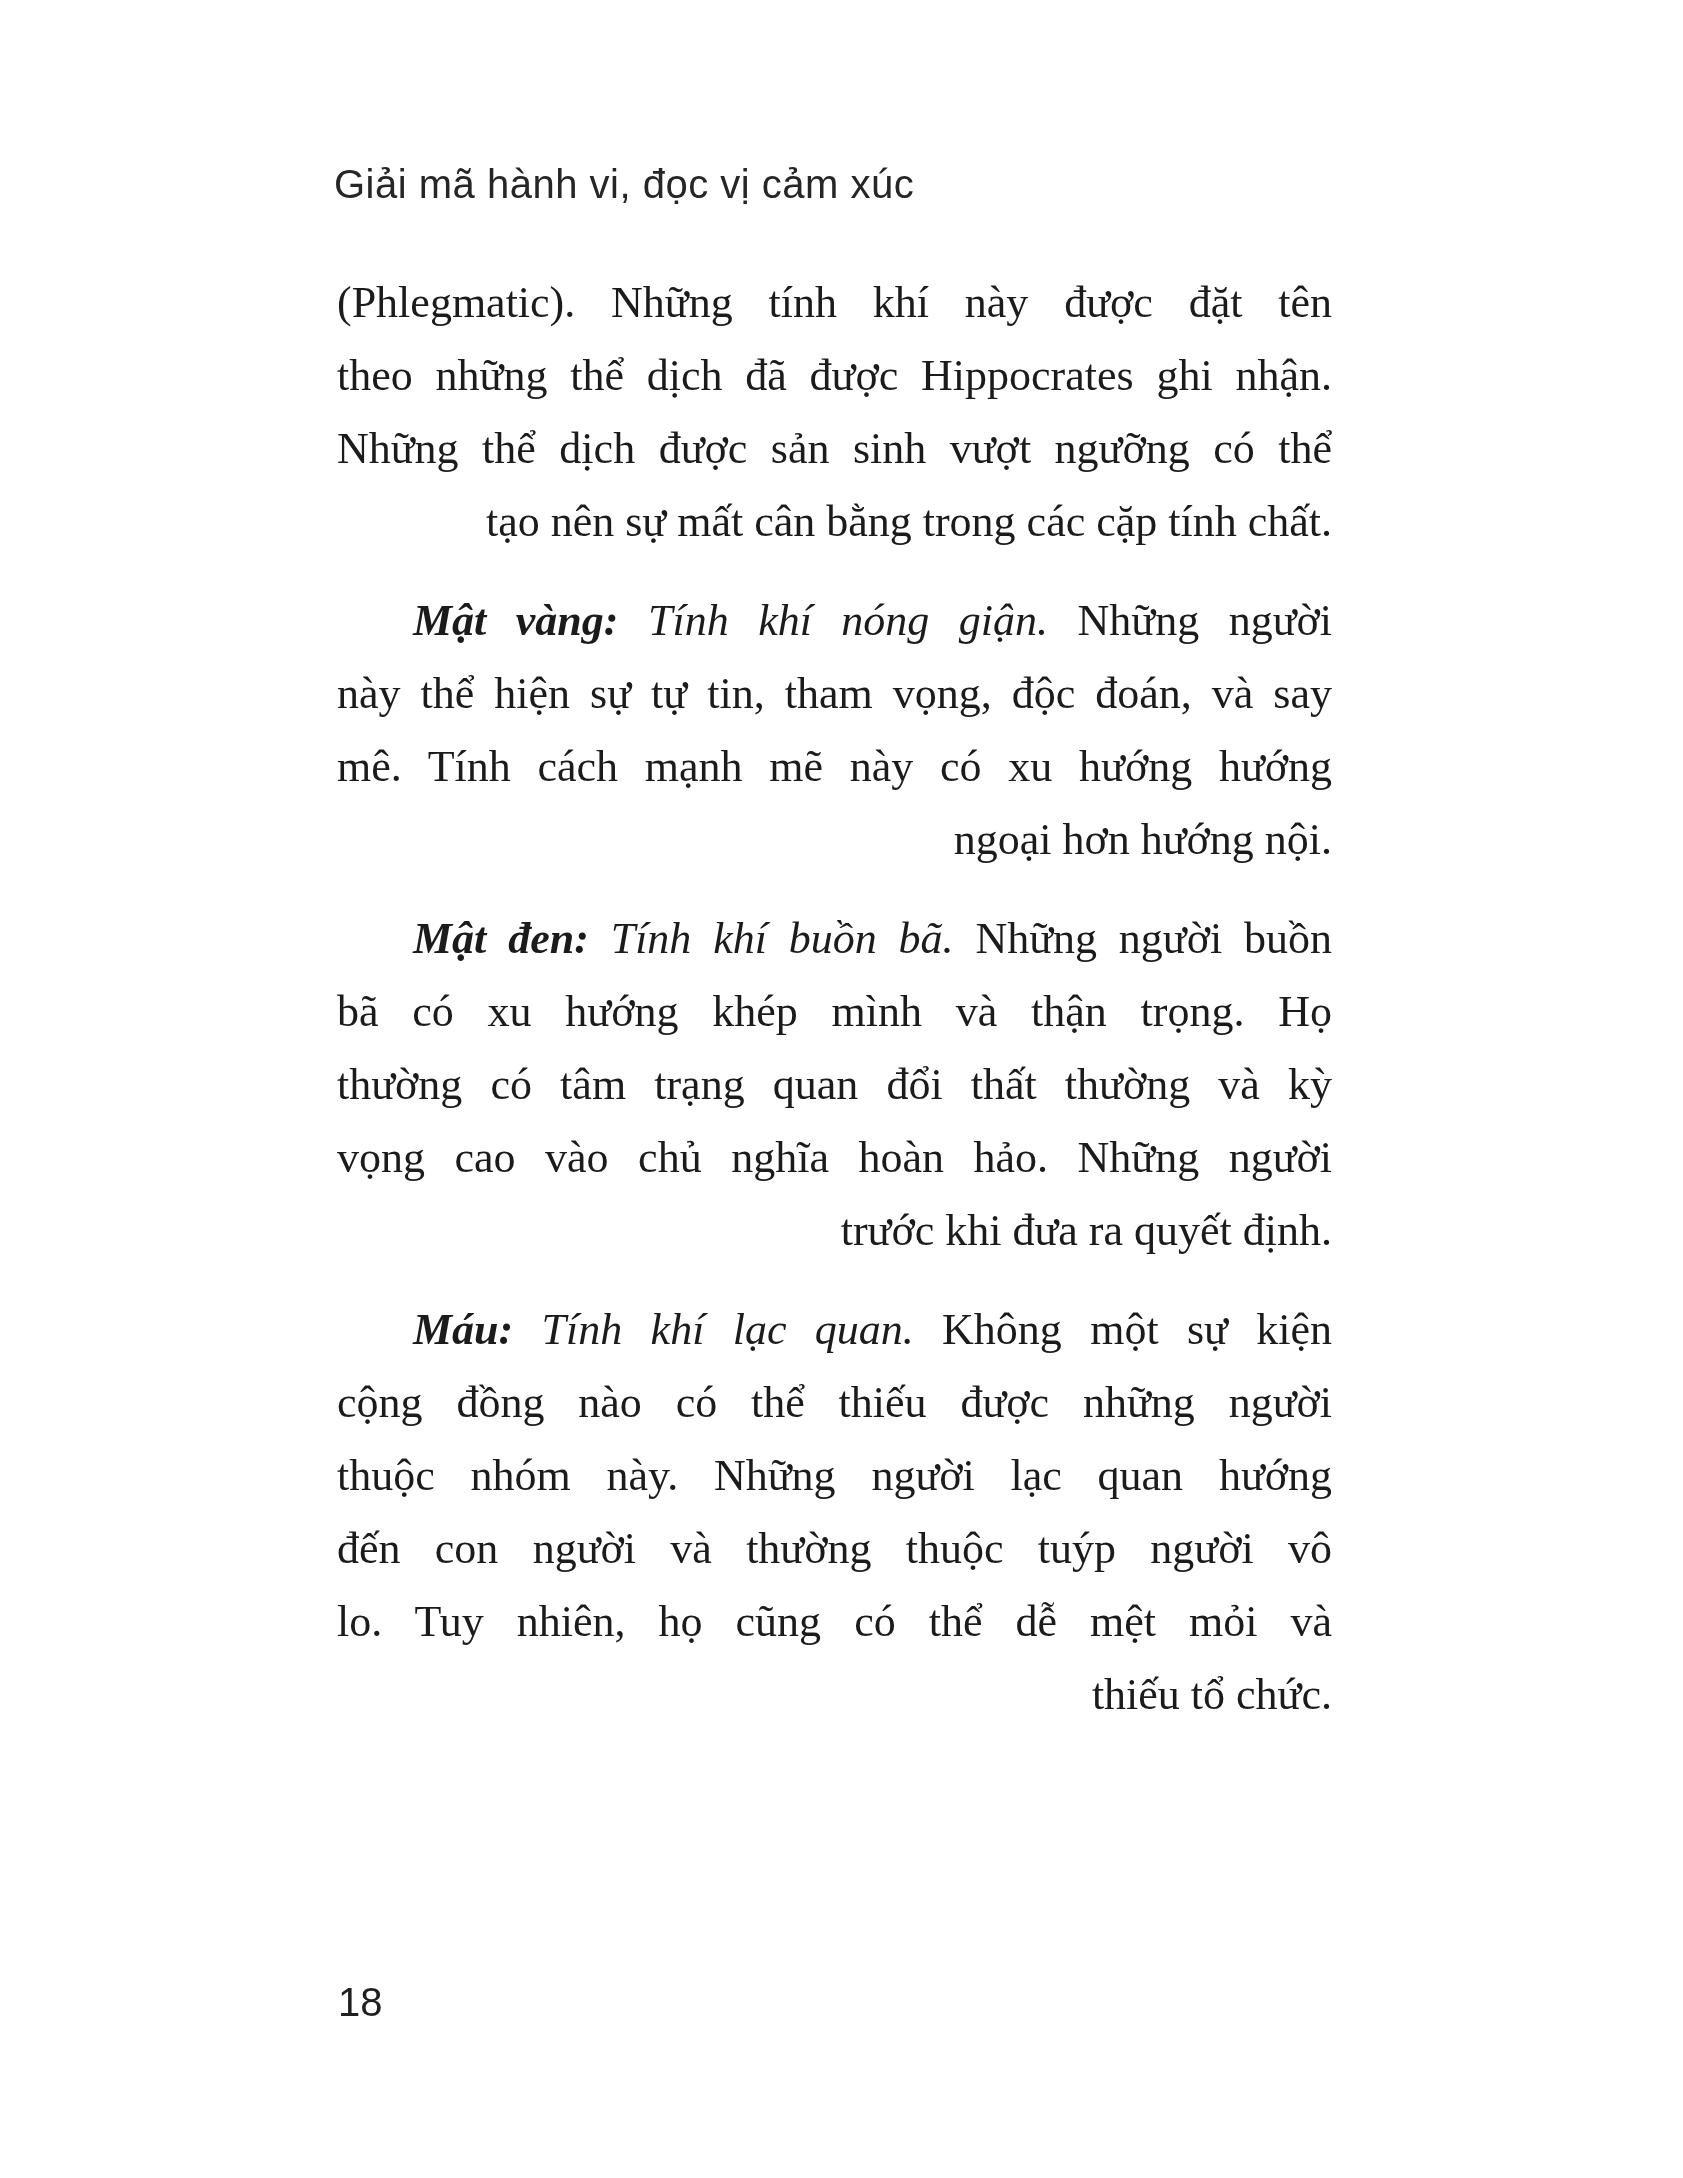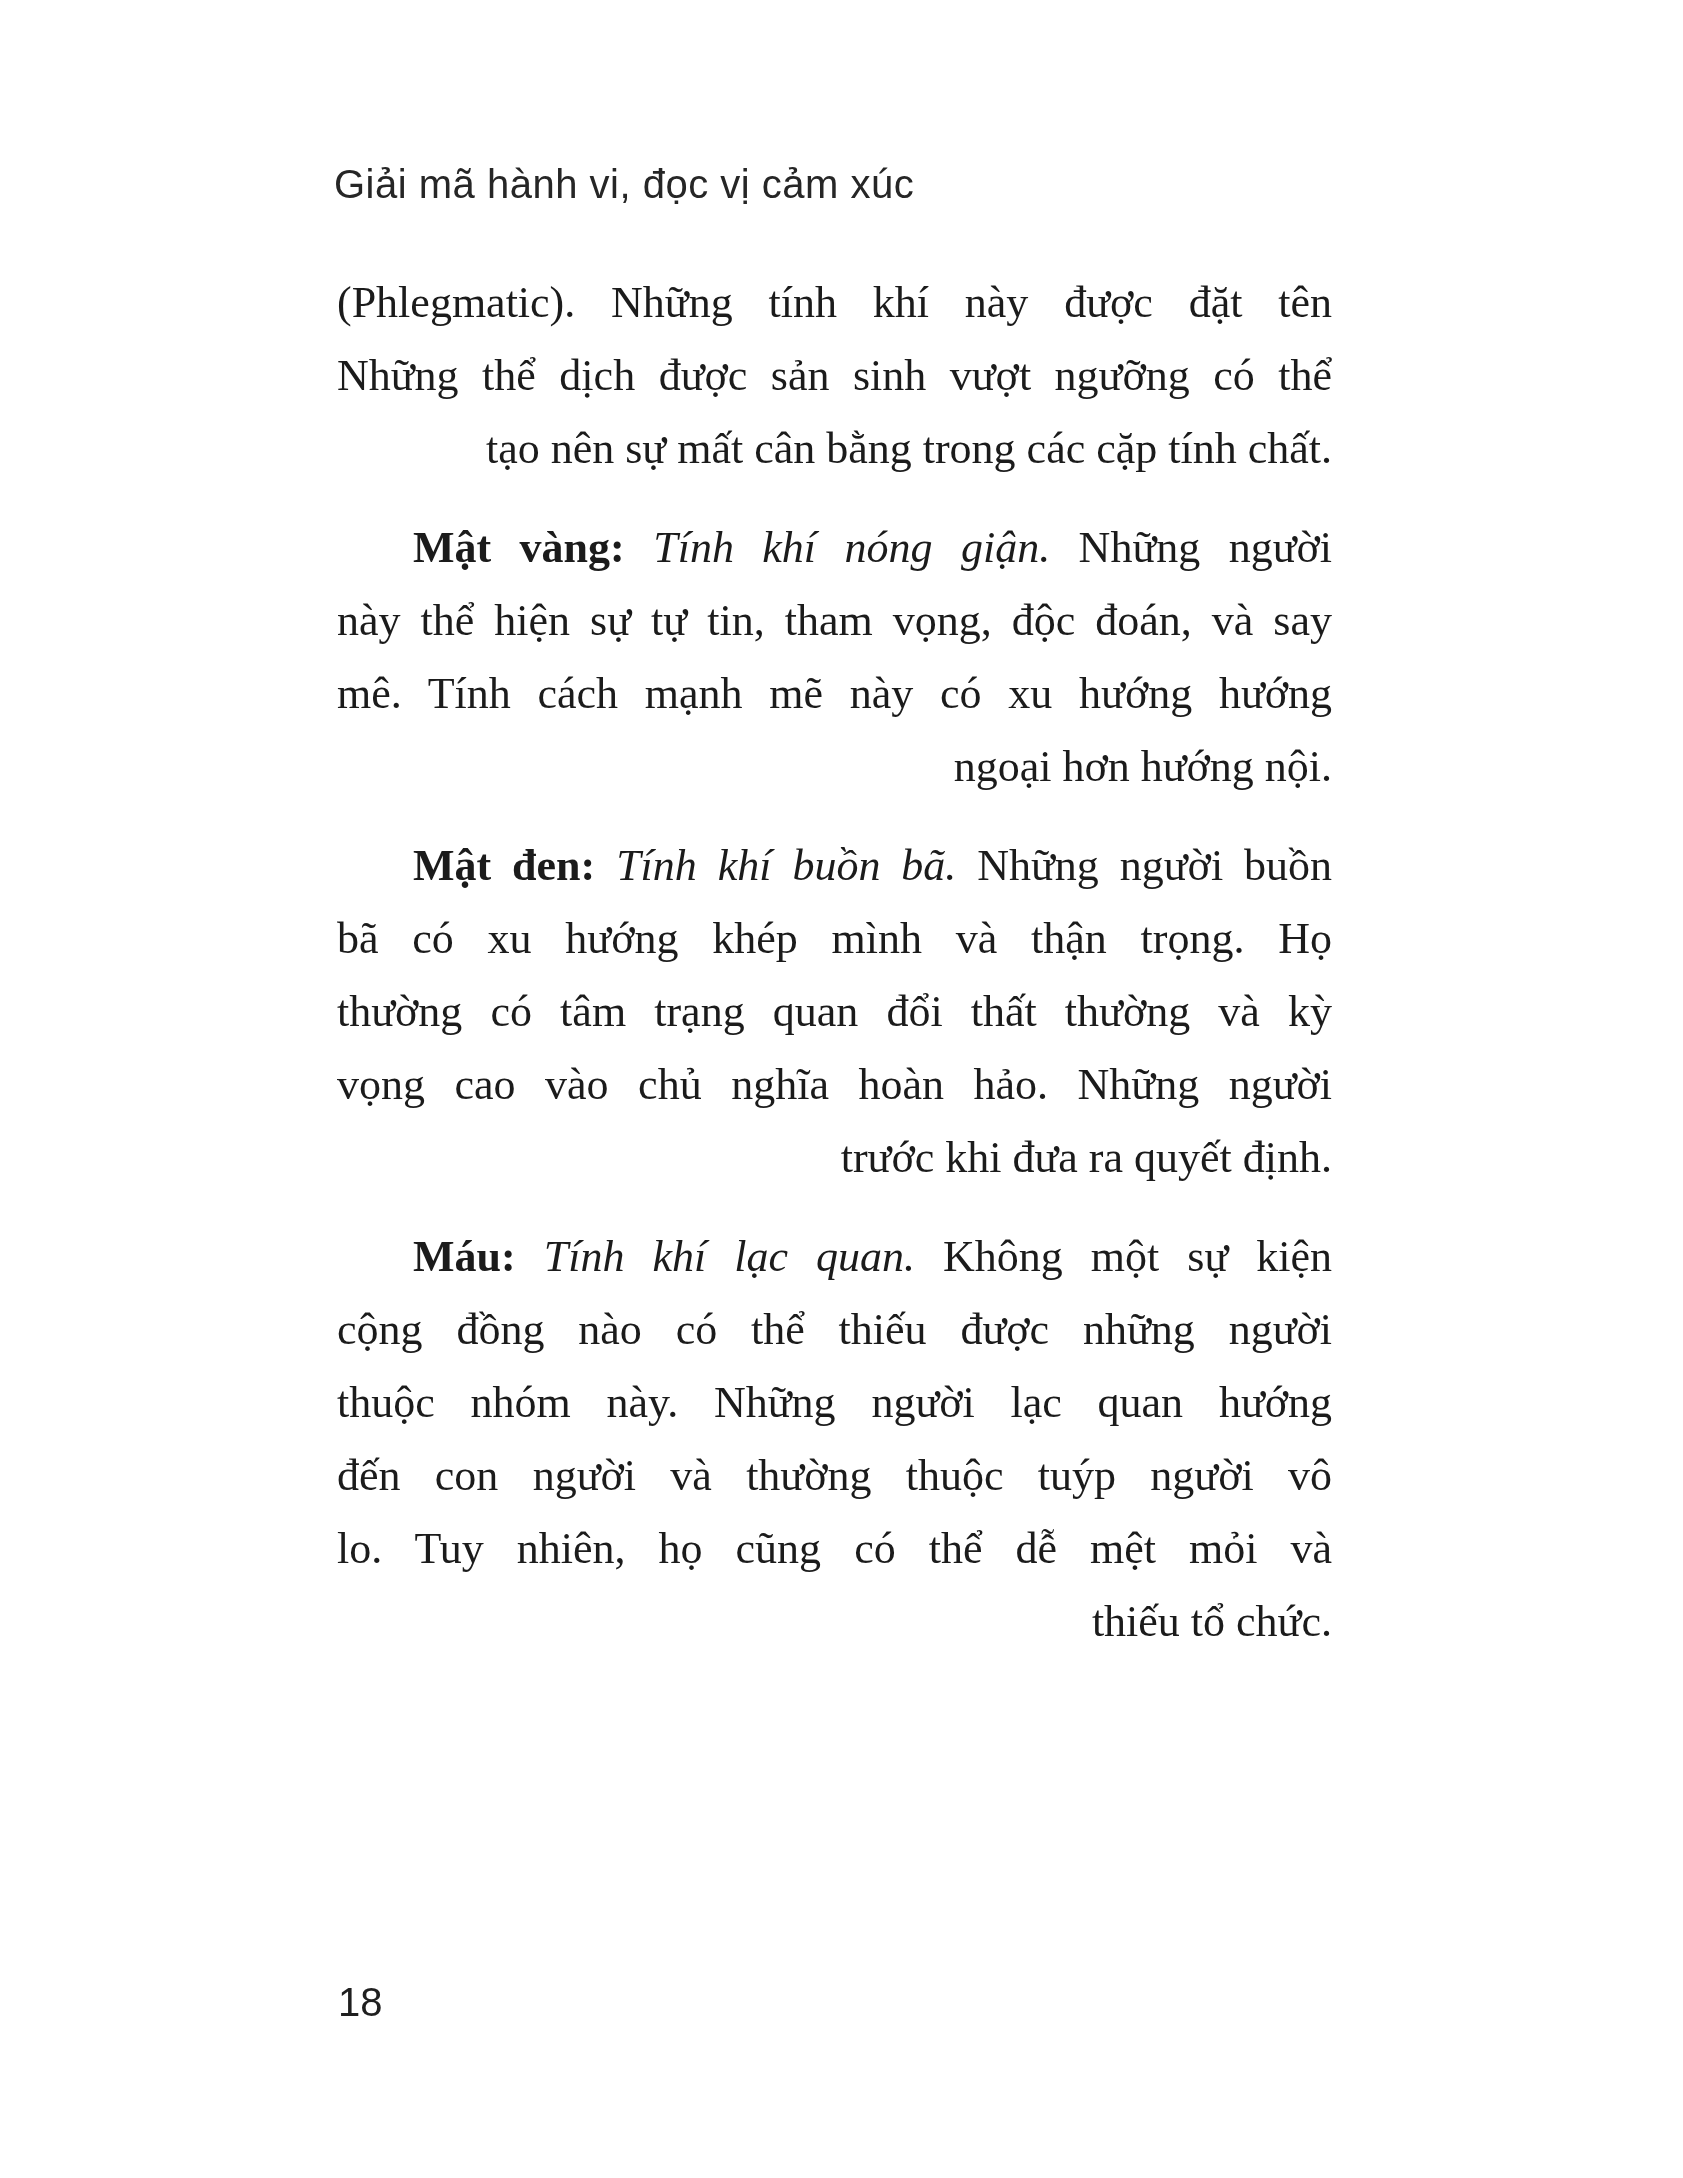--- a/index.html
+++ b/index.html
@@ -43,21 +43,21 @@
   }
   
   .line:not(.last)::after {
     content: "";
     display: inline-block;
     width: 100%;
     height: 0;
   }
   .line.last { text-align: right; }
   .line.indent { text-indent: 76px; }
-  .s-bi { font-weight: bold; }
+  .s-bi { font-weight: bold; font-style: italic; }
   .s-i  { font-style: italic; }
   .s-n  { font-weight: normal; font-style: normal; }
   #page-number {
     position: absolute;
     left: 338px;
     top: 1980px;
     font-family: "Liberation Sans", sans-serif;
     font-size: 40px;
     line-height: 44px;
     color: #1f1f1f;
@@ -65,20 +65,21 @@
 </style>
 </head>
 <body>
 
 <div id="page">
   <div id="running-header">Giải mã hành vi, đọc vị cảm xúc</div>
 
   <div id="text-block">
       <div class="para">
         <div class="line"><span class="s-n">(Phlegmatic). Những tính khí này được đặt tên</span></div>
+        <div class="line"><span class="s-n">theo những thể dịch đã được Hippocrates ghi nhận.</span></div>
         <div class="line"><span class="s-n">Những thể dịch được sản sinh vượt ngưỡng có thể</span></div>
         <div class="line last"><span class="s-n">tạo nên sự mất cân bằng trong các cặp tính chất.</span></div>
       </div>
       <div class="para">
         <div class="line indent"><span class="s-bi">Mật vàng:</span><span class="s-n"> </span><span class="s-i">Tính khí nóng giận.</span><span class="s-n"> Những người</span></div>
         <div class="line"><span class="s-n">này thể hiện sự tự tin, tham vọng, độc đoán, và say</span></div>
         <div class="line"><span class="s-n">mê. Tính cách mạnh mẽ này có xu hướng hướng</span></div>
         <div class="line last"><span class="s-n">ngoại hơn hướng nội.</span></div>
       </div>
       <div class="para">

